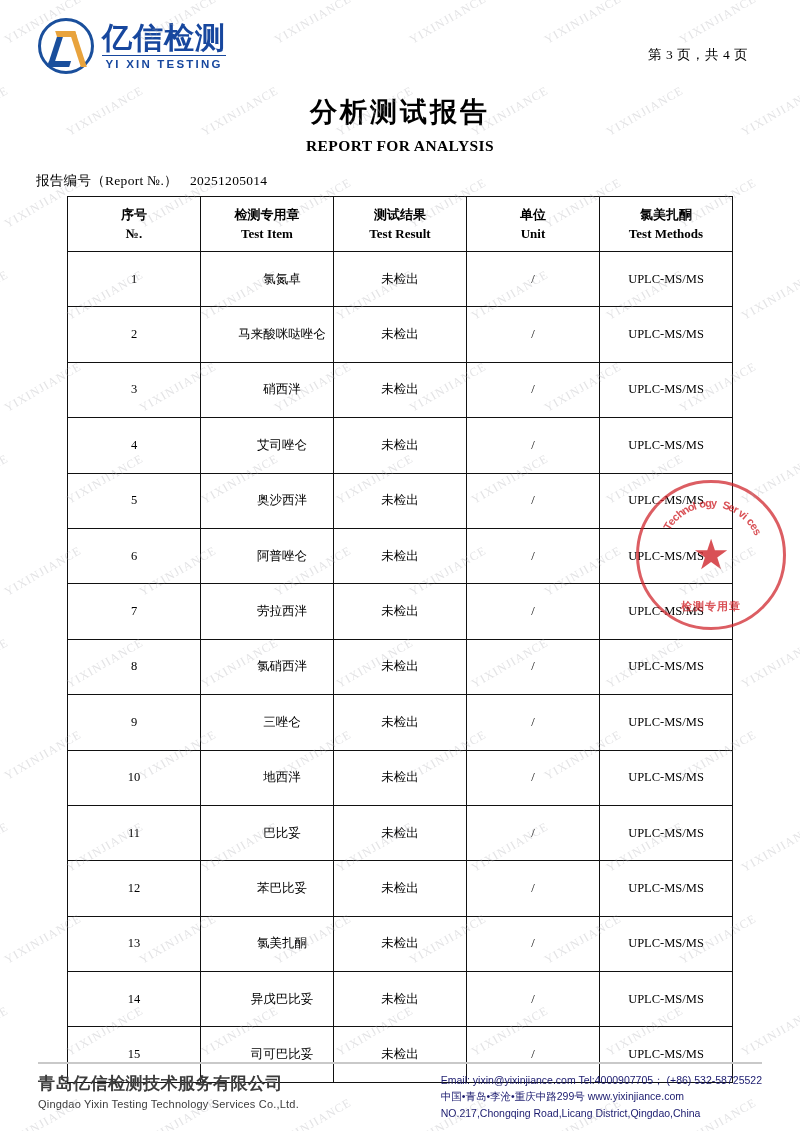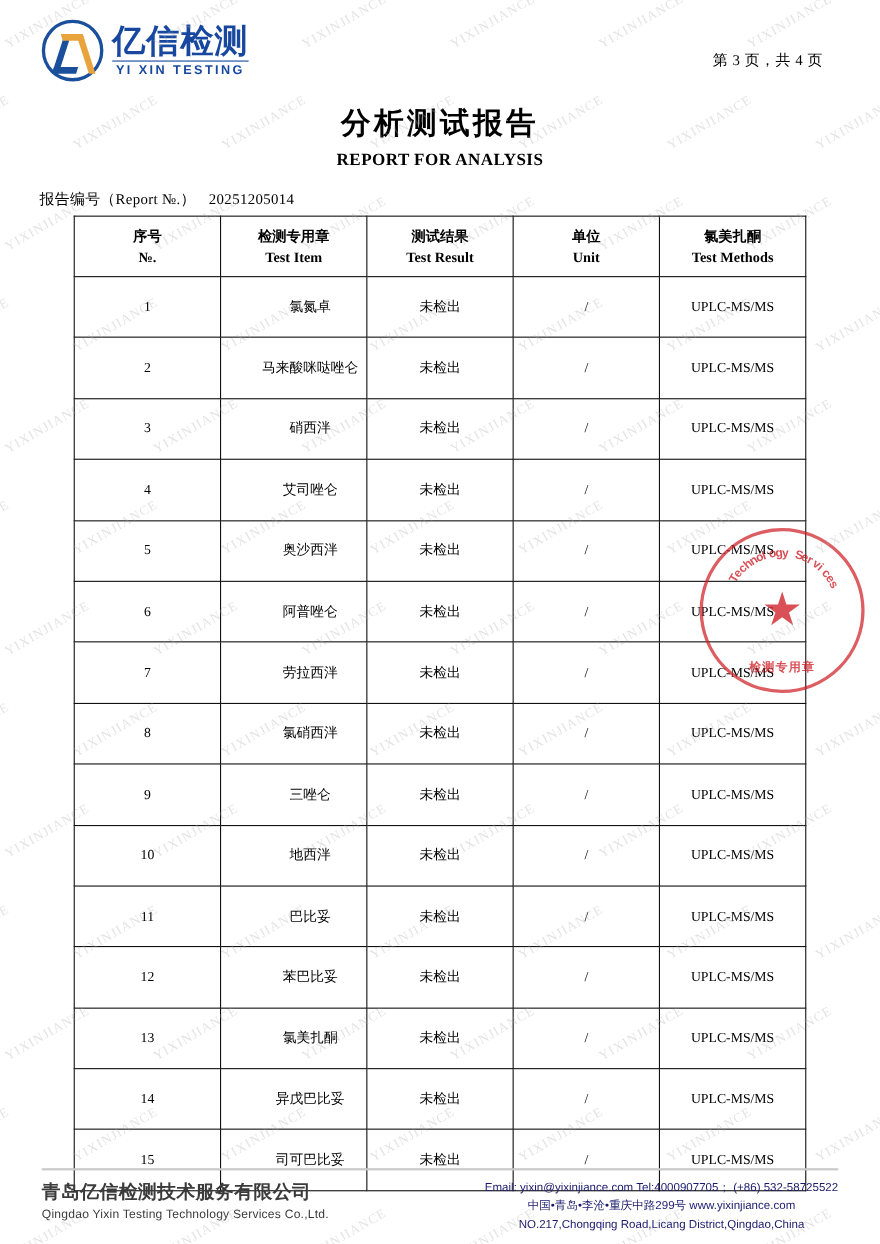--- a/index.html
+++ b/index.html
@@ -267,21 +267,21 @@
     letter-spacing: 0.5px;
   }
   .f-left-en {
     font-family: "Liberation Sans", sans-serif;
     font-size: 11px;
     color: #3b3b3b;
     margin-top: 3px;
     letter-spacing: 0.2px;
   }
   .f-right {
-    text-align: center;
+    text-align: left;
     font-family: "Liberation Sans", sans-serif;
     font-size: 10.5px;
     color: #1a1a6e;
     line-height: 1.55;
   }
   .f-right .line { white-space: nowrap; }
 </style>
 </head>
 <body>
 

